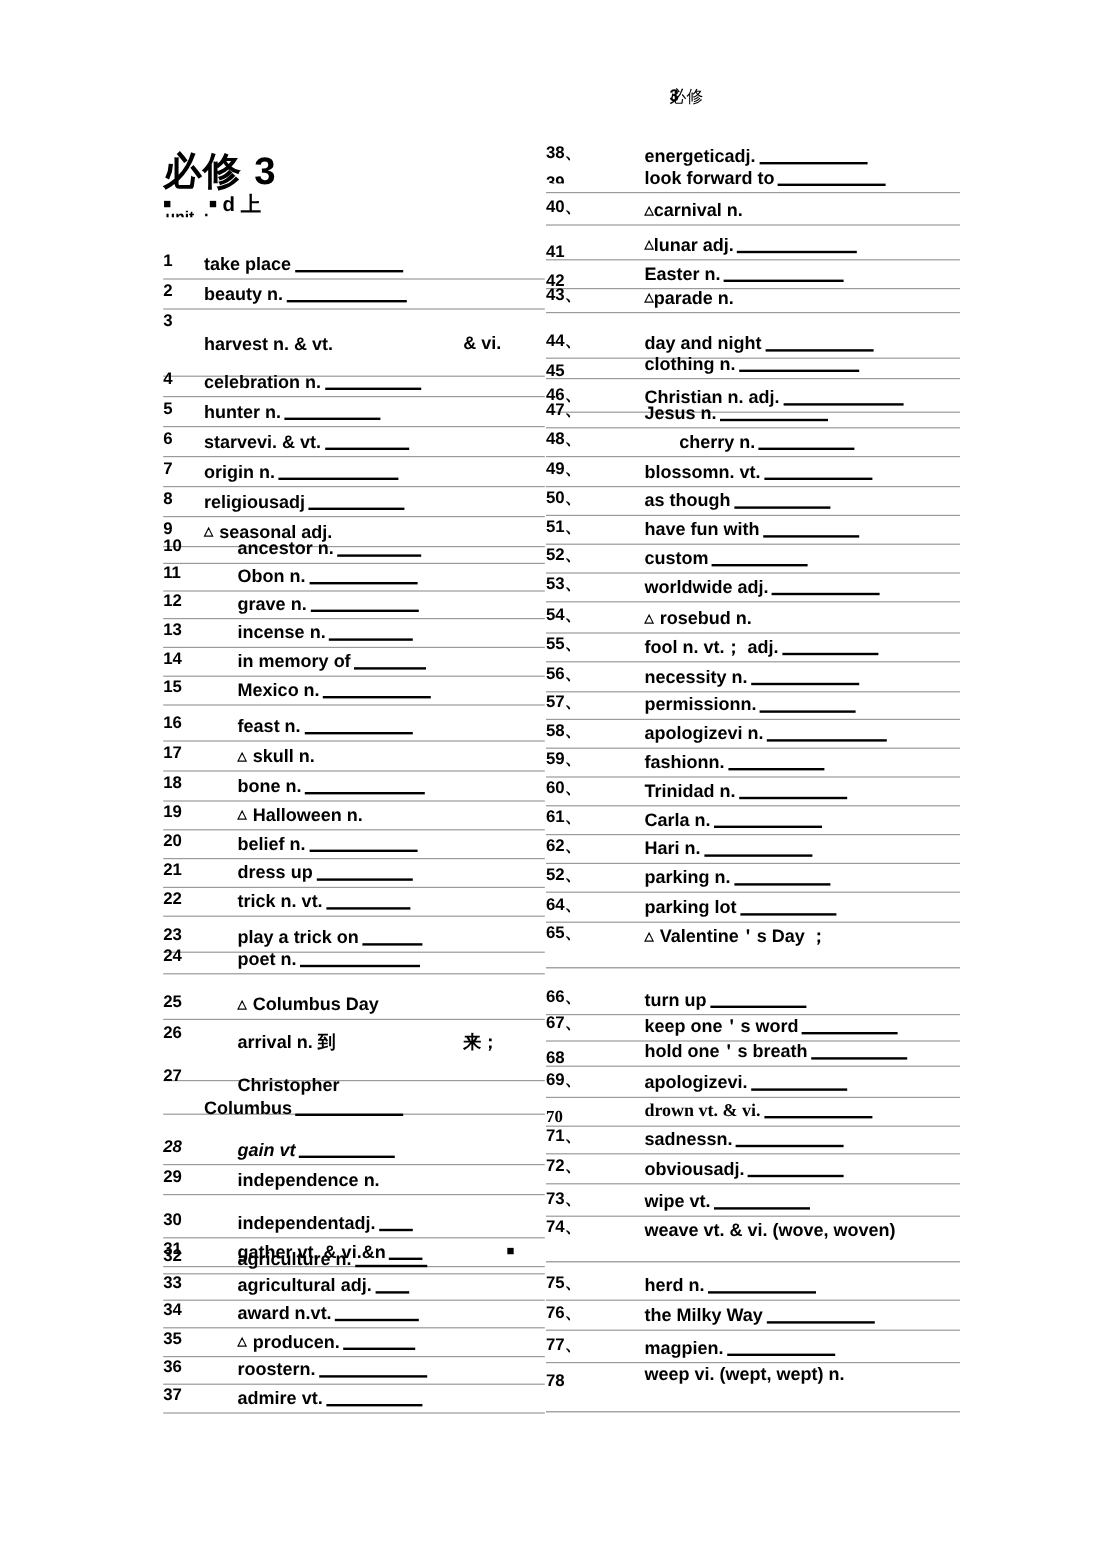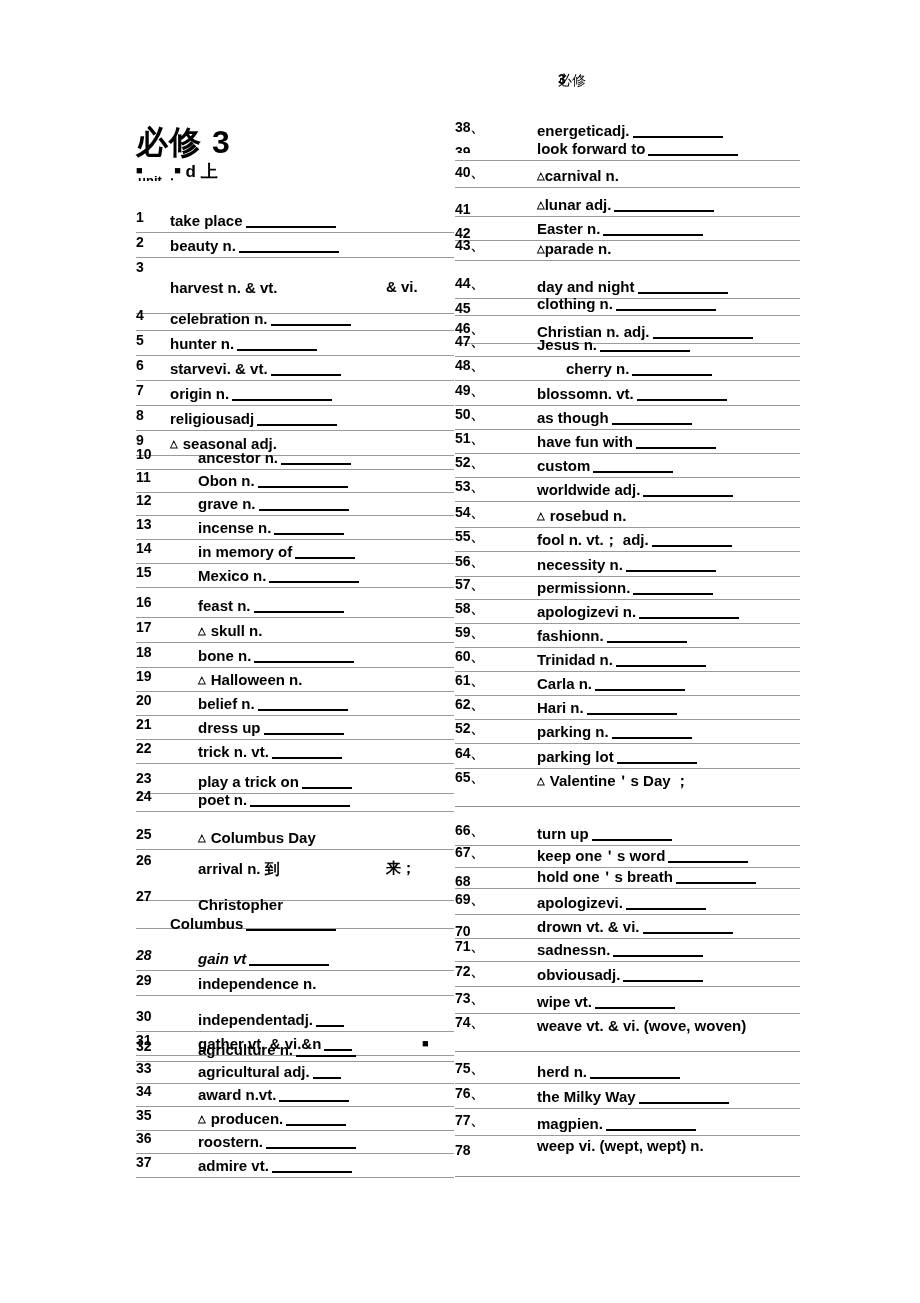--- a/index.html
+++ b/index.html
@@ -461,21 +461,21 @@
         <span class="term" style="left: 82px;"><span>keep one＇s word</span><span class="blank b80"></span></span>
       </div>
       <div class="row" style="position: absolute; left: 0px; width: 345px; top: 864px; height: 25px;">
         <span class="num low">68</span>
         <span class="term" style="left: 82px;"><span>hold one＇s breath</span><span class="blank b80"></span></span>
       </div>
       <div class="row" style="position: absolute; left: 0px; width: 345px; top: 890px; height: 25px;">
         <span class="num">69、</span>
         <span class="term" style="left: 82px;"><span>apologizevi.</span><span class="blank b80"></span></span>
       </div>
-      <div class="row" style="position: absolute; left: 0px; width: 345px; top: 914px; height: 25px;">
+      <div class="row" style="position: absolute; left: 0px; width: 345px; top: 914px; height: 25px; font-family: Liberation Serif, serif;">
         <span class="num low">70</span>
         <span class="term" style="left: 82px;"><span>drown vt. &amp; vi.</span><span class="blank b90"></span></span>
       </div>
       <div class="row" style="position: absolute; left: 0px; width: 345px; top: 937px; height: 25px;">
         <span class="num">71、</span>
         <span class="term" style="left: 82px;"><span>sadnessn.</span><span class="blank b90"></span></span>
       </div>
       <div class="row" style="position: absolute; left: 0px; width: 345px; top: 962px; height: 25px;">
         <span class="num">72、</span>
         <span class="term" style="left: 82px;"><span>obviousadj.</span><span class="blank b80"></span></span>

